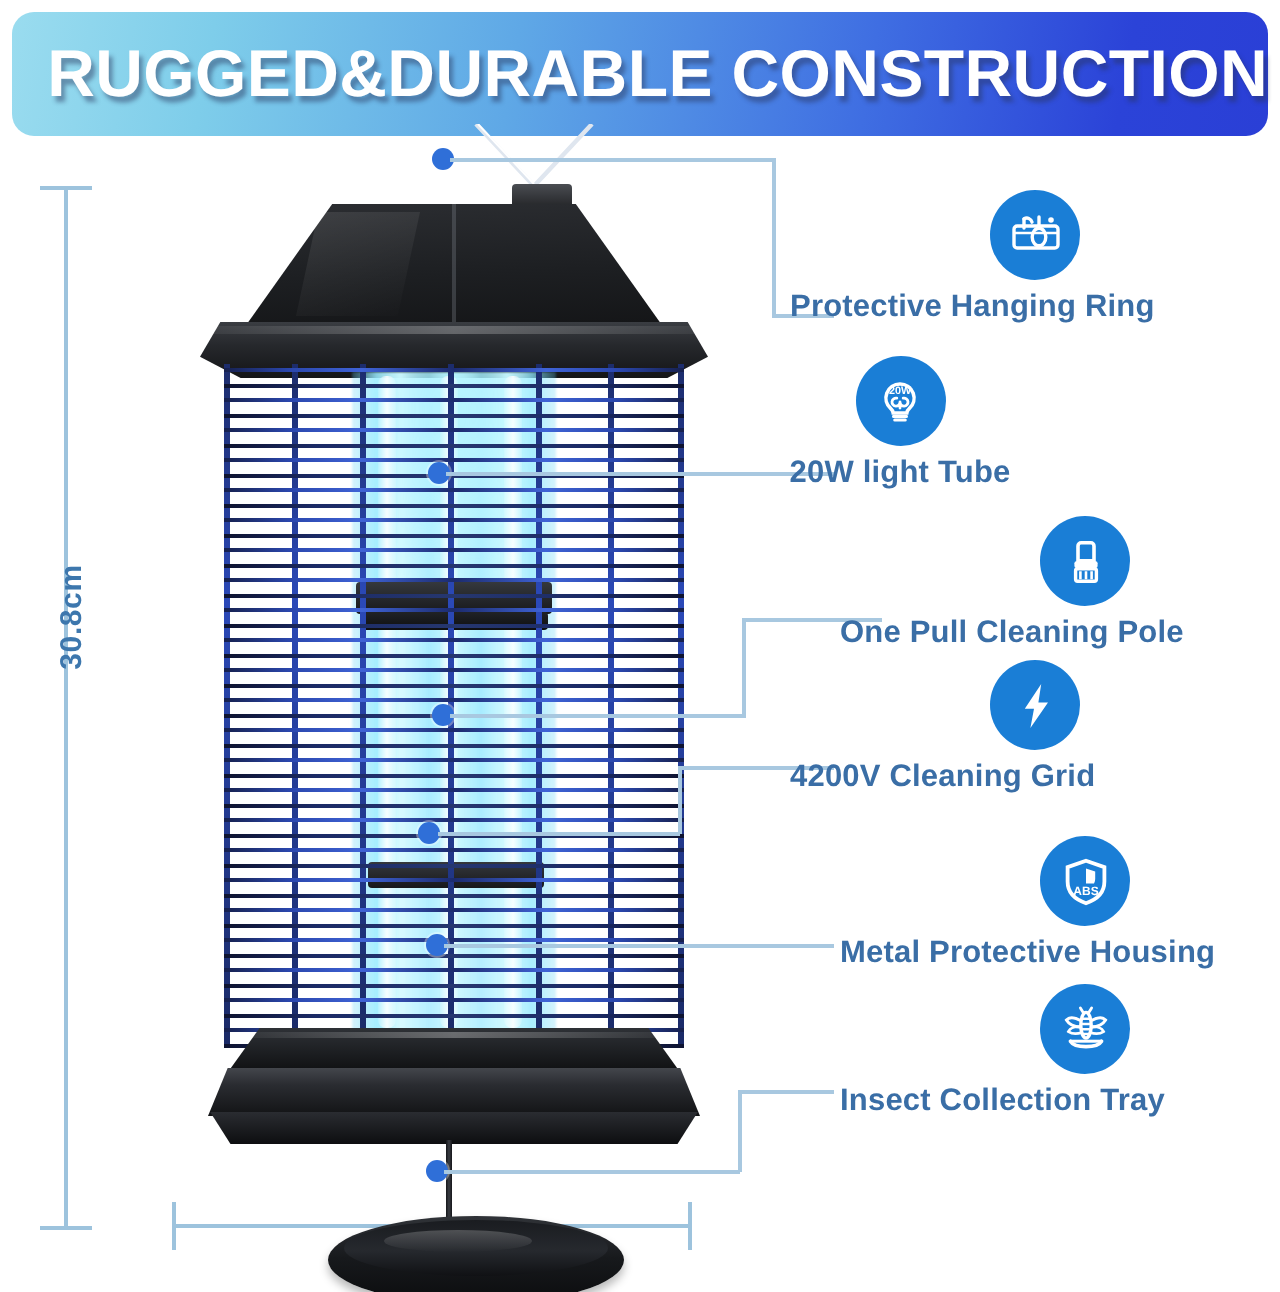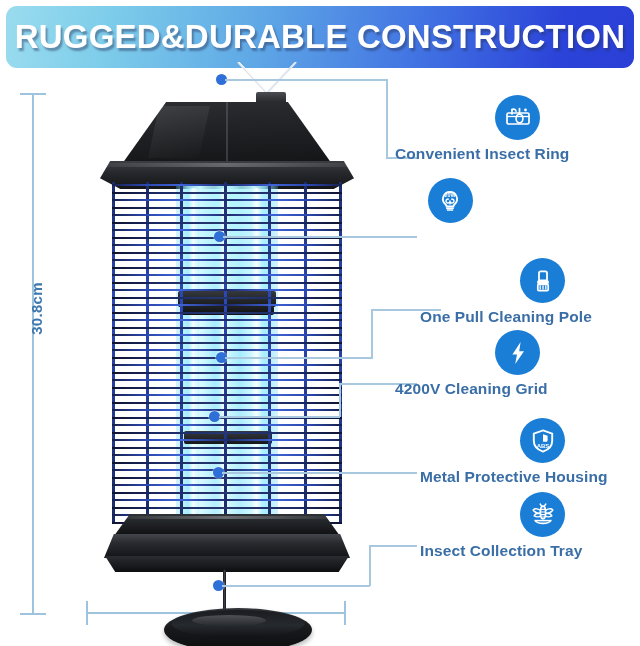--- a/index.html
+++ b/index.html
@@ -8,21 +8,21 @@
     background:#ffffff;
     font-family:"Liberation Sans","DejaVu Sans",sans-serif;
   }
   .stage{position:absolute;inset:0;}
 
   
   .banner{
     position:absolute;left:6px;top:6px;width:628px;height:62px;
     border-radius:11px;
     background:linear-gradient(100deg,#9adcef 0%,#7ecdea 16%,#5fa8e6 40%,#3f6ee2 68%,#2b43d8 88%,#2a3fd6 100%);
-    display:flex;align-items:center;justify-content:center;
+    display:flex;align-items:center;justify-content:flex-end;
   }
   .banner-title{
     color:#ffffff;font-size:33px;font-weight:bold;letter-spacing:.2px;
     white-space:nowrap;
     text-shadow:2px 3px 2px rgba(40,50,90,.45);
   }
 
   
   .dim-v-line{position:absolute;left:32px;top:93px;width:2px;height:521px;background:#9dc3dd;}
   .dim-v-cap{position:absolute;width:26px;height:2px;background:#9dc3dd;left:20px;}
@@ -298,32 +298,33 @@
       <svg width="28" height="28" viewBox="0 0 28 28">
         <rect x="3" y="9" width="22" height="11" rx="1.6" fill="none" stroke="#fff" stroke-width="1.7"></rect>
         <path d="M3 12.5 H25" stroke="#fff" stroke-width="1.3"></path>
         <path d="M8 5.5 v4.5" stroke="#fff" stroke-width="1.7" stroke-linecap="round"></path>
         <path d="M8 5.5 a2.6 2.6 0 0 1 4 1.6" fill="none" stroke="#fff" stroke-width="1.7" stroke-linecap="round"></path>
         <ellipse cx="15.5" cy="14.5" rx="3.4" ry="4.4" fill="none" stroke="#fff" stroke-width="1.7"></ellipse>
         <path d="M15.5 4.5 v5.6" stroke="#fff" stroke-width="1.7" stroke-linecap="round"></path>
         <circle cx="21.5" cy="6" r="1.4" fill="#fff"></circle>
       </svg>
     </div>
-    <div class="flabel">Convenient Insect Ring</div>
+    <div class="flabel">Protective Hanging Ring</div>
   </div>
 
   <div class="feature f-c" style="top:178px;left:360px;width:180px;">
     <div class="ficon">
       <svg width="28" height="28" viewBox="0 0 28 28">
         <path d="M14 5 a7 7 0 0 1 4.6 12.3 c-.8.7-1.1 1.4-1.2 2.2 h-6.8 c-.1-.8-.4-1.5-1.2-2.2 A7 7 0 0 1 14 5 Z" fill="none" stroke="#fff" stroke-width="1.8"></path>
         <path d="M10.8 21.2 h6.4 M11.4 23 h5.2" stroke="#fff" stroke-width="1.6" stroke-linecap="round"></path>
         <path d="M14 17 v-3 M14 14 a2 2 0 1 1 -1.6-1.9 M14 14 a2 2 0 1 0 1.6-1.9" fill="none" stroke="#fff" stroke-width="1.4" stroke-linecap="round"></path>
         <text x="14" y="10" font-family="Liberation Sans, sans-serif" font-size="5.4" font-weight="bold" fill="#fff" text-anchor="middle">20W</text>
       </svg>
     </div>
+    <div class="flabel">20W light Tube</div>
   </div>
 
   <div class="feature" style="top:258px;left:420px;">
     <div class="ficon">
       <svg width="28" height="28" viewBox="0 0 28 28">
         <path d="M11.6 4.4 h4.8 a1.6 1.6 0 0 1 1.6 1.6 v7.4 h-8 V6 a1.6 1.6 0 0 1 1.6-1.6 Z" fill="none" stroke="#fff" stroke-width="1.8"></path>
         <rect x="8.2" y="13.6" width="11.6" height="3.4" rx="1" fill="#fff"></rect>
         <rect x="8.8" y="17.4" width="10.4" height="6.2" rx="1" fill="none" stroke="#fff" stroke-width="1.7"></rect>
         <path d="M11.2 18.6 v4 M14 18.6 v4 M16.8 18.6 v4" stroke="#fff" stroke-width="1.3"></path>
       </svg>

